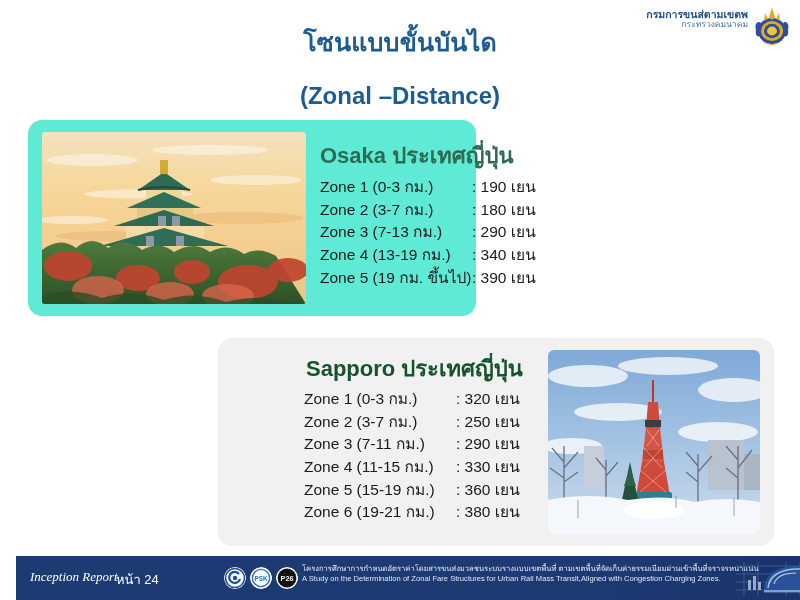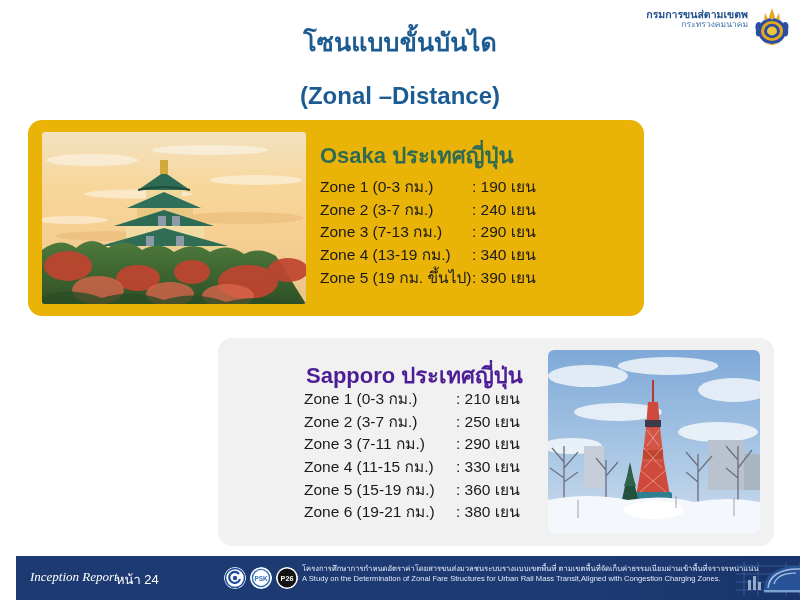--- a/index.html
+++ b/index.html
@@ -27,34 +27,34 @@
   }
   .title-en {
     position: absolute; top: 82px; left: 0; width: 800px;
     text-align: center; font-size: 24px; font-weight: bold;
     color: #1c5c93;
   }
 
   
   .card { position: absolute; border-radius: 14px; }
   #card-osaka {
-    left: 28px; top: 120px; width: 616px; height: 196px;
-    background: #eab308;
+    left: 28px; top: 120px; width: 448px; height: 196px;
+    background: #5eead4;
   }
   #card-sapporo {
     left: 218px; top: 338px; width: 556px; height: 208px;
     background: #f1f1f1;
   }
   .photo { position: absolute; border-radius: 3px; overflow: hidden; }
   #photo-osaka  { left: 14px;  top: 12px; width: 264px; height: 172px; }
   #photo-sapporo{ right: 14px; top: 12px; width: 212px; height: 184px; border-radius: 6px; }
 
   .card-title { position: absolute; font-size: 22px; font-weight: bold; white-space: nowrap; }
   #card-osaka .card-title   { left: 292px; top: 18px; color: #2f6b52; }
-  #card-sapporo .card-title { left: 88px;  top: 20px; color: #4c1d95; text-align: right; }
+  #card-sapporo .card-title { left: 88px;  top: 13px; color: #14532d; text-align: right; }
 
   .zone-list { position: absolute; font-size: 15.5px; color: #1a1a1a; line-height: 1.46; }
   #card-osaka .zone-list   { left: 292px; top: 56px;  width: 262px; }
   #card-sapporo .zone-list { left: 86px;  top: 50px;  width: 262px; }
   .zone-row { display: flex; }
   .zone-label { flex: 0 0 152px; white-space: nowrap; }
   .zone-fare  { white-space: nowrap; }
 
   
   #footer {
@@ -174,21 +174,21 @@
 
     <div class="card-title">Osaka ประเทศญี่ปุ่น</div>
 
     <div class="zone-list">
       <div class="zone-row">
         <span class="zone-label">Zone 1 (0-3 กม.)</span>
         <span class="zone-fare">: 190 เยน</span>
       </div>
       <div class="zone-row">
         <span class="zone-label">Zone 2 (3-7 กม.)</span>
-        <span class="zone-fare">: 240 เยน</span>
+        <span class="zone-fare">: 180 เยน</span>
       </div>
       <div class="zone-row">
         <span class="zone-label">Zone 3 (7-13 กม.)</span>
         <span class="zone-fare">: 290 เยน</span>
       </div>
       <div class="zone-row">
         <span class="zone-label">Zone 4 (13-19 กม.)</span>
         <span class="zone-fare">: 340 เยน</span>
       </div>
       <div class="zone-row">
@@ -198,21 +198,21 @@
     </div>
   </div>
 
   <div class="card" id="card-sapporo">
 
     <div class="card-title">Sapporo ประเทศญี่ปุ่น</div>
 
     <div class="zone-list">
       <div class="zone-row">
         <span class="zone-label">Zone 1 (0-3 กม.)</span>
-        <span class="zone-fare">: 210 เยน</span>
+        <span class="zone-fare">: 320 เยน</span>
       </div>
       <div class="zone-row">
         <span class="zone-label">Zone 2 (3-7 กม.)</span>
         <span class="zone-fare">: 250 เยน</span>
       </div>
       <div class="zone-row">
         <span class="zone-label">Zone 3 (7-11 กม.)</span>
         <span class="zone-fare">: 290 เยน</span>
       </div>
       <div class="zone-row">

